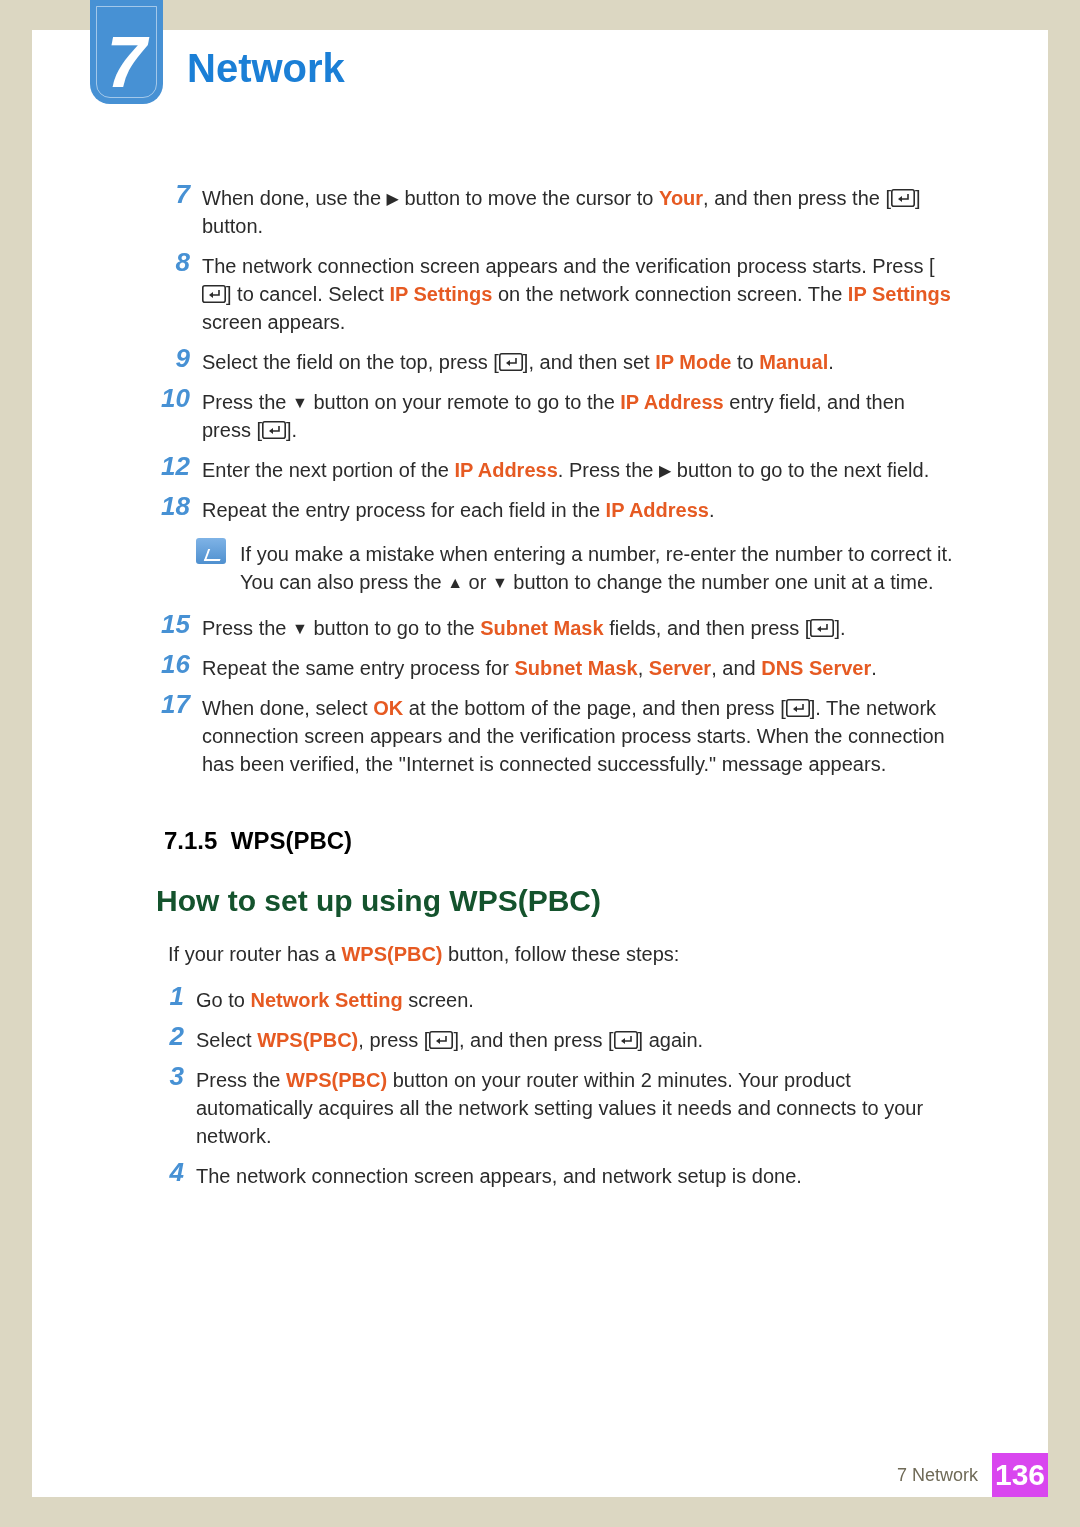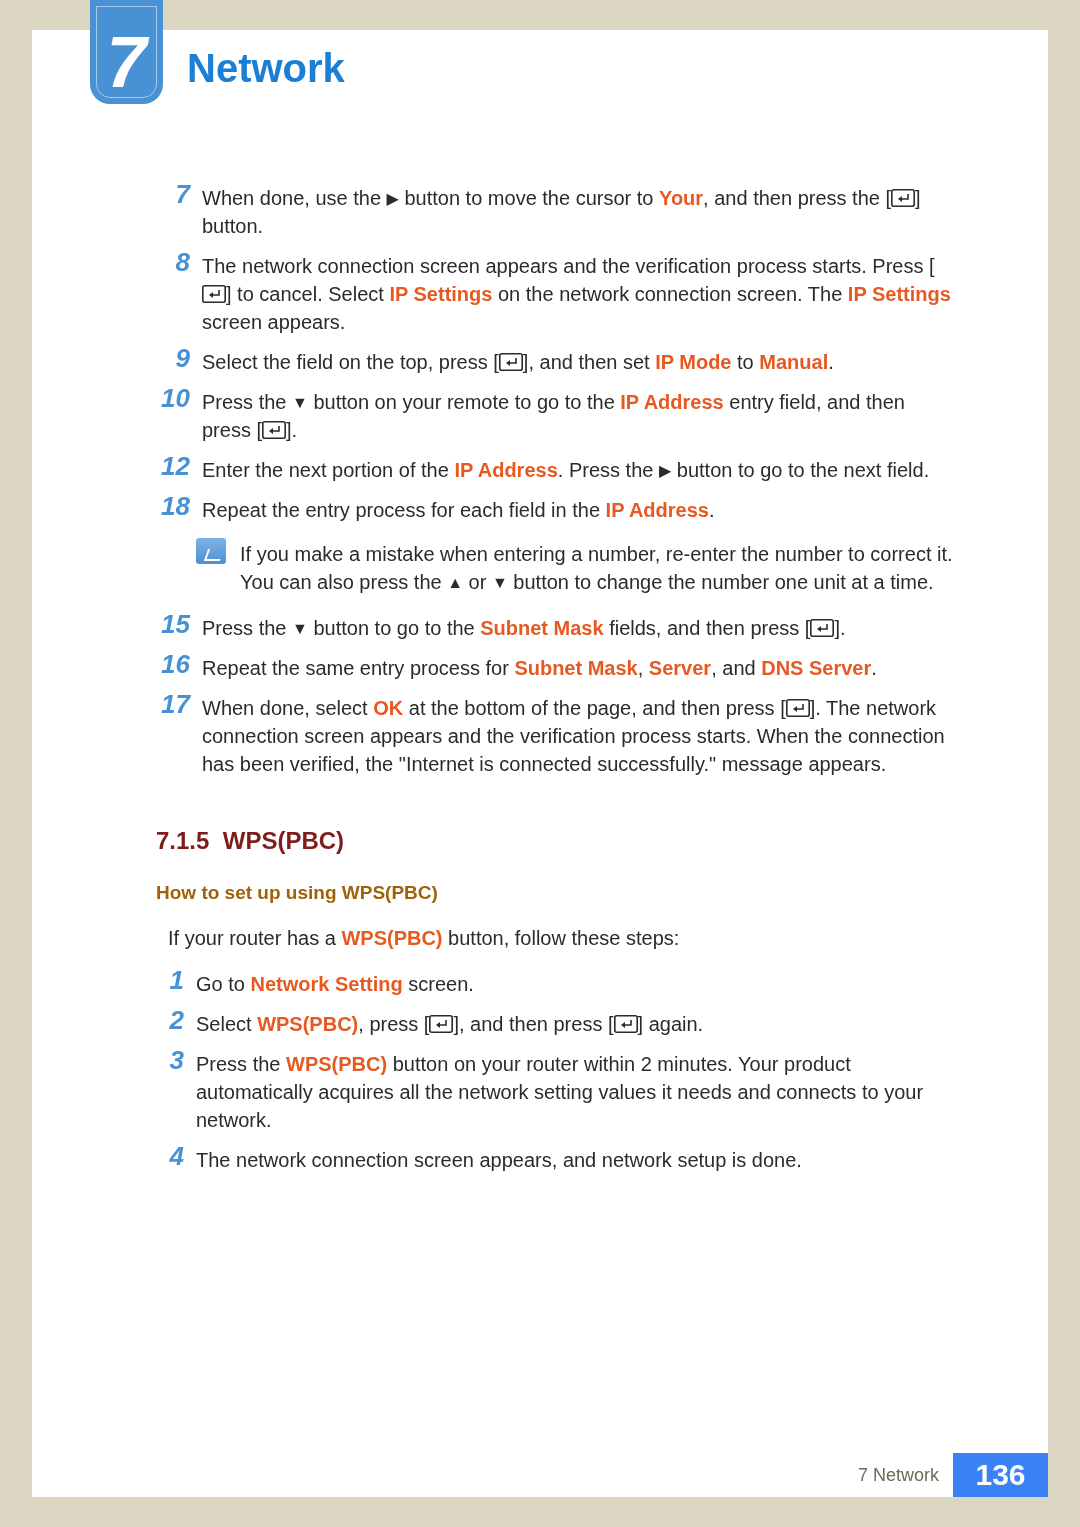--- a/index.html
+++ b/index.html
@@ -112,27 +112,27 @@
     border-bottom: 2px solid #fff;
     border-left: 2px solid #fff;
     transform: skewX(-20deg);
   }
   .note-text { flex: 1; padding-top: 2px; }
   .sect-num {
     margin-top: 46px;
     margin-bottom: 22px;
     font-size: 24px;
     font-weight: bold;
-    color: #7f1d1d;
-    margin-left: 0;
+    color: #000000;
+    margin-left: 8px;
   }
   .sect-sub {
-    font-size: 19px;
-    font-weight: bold;
-    color: #a16207;
+    font-size: 30px;
+    font-weight: bold;
+    color: #14532d;
     margin-left: 0;
     margin-bottom: 18px;
   }
   .para {
     margin-left: 12px;
     margin-bottom: 14px;
   }
   .footer {
     position: absolute;
     right: 0;
@@ -142,25 +142,25 @@
     height: 44px;
   }
   .footer .crumb {
     display: flex;
     align-items: center;
     padding-right: 14px;
     color: #6f6a57;
     font-size: 18px;
   }
   .footer .pagebox {
-    background: #3b82f6;
+    background: #d946ef;
     color: #ffffff;
     font-size: 30px;
     font-weight: bold;
-    width: 95px;
+    width: 56px;
     display: flex;
     align-items: center;
     justify-content: center;
   }
 </style>
 </head>
 <body>
 
 <div class="page">
 

